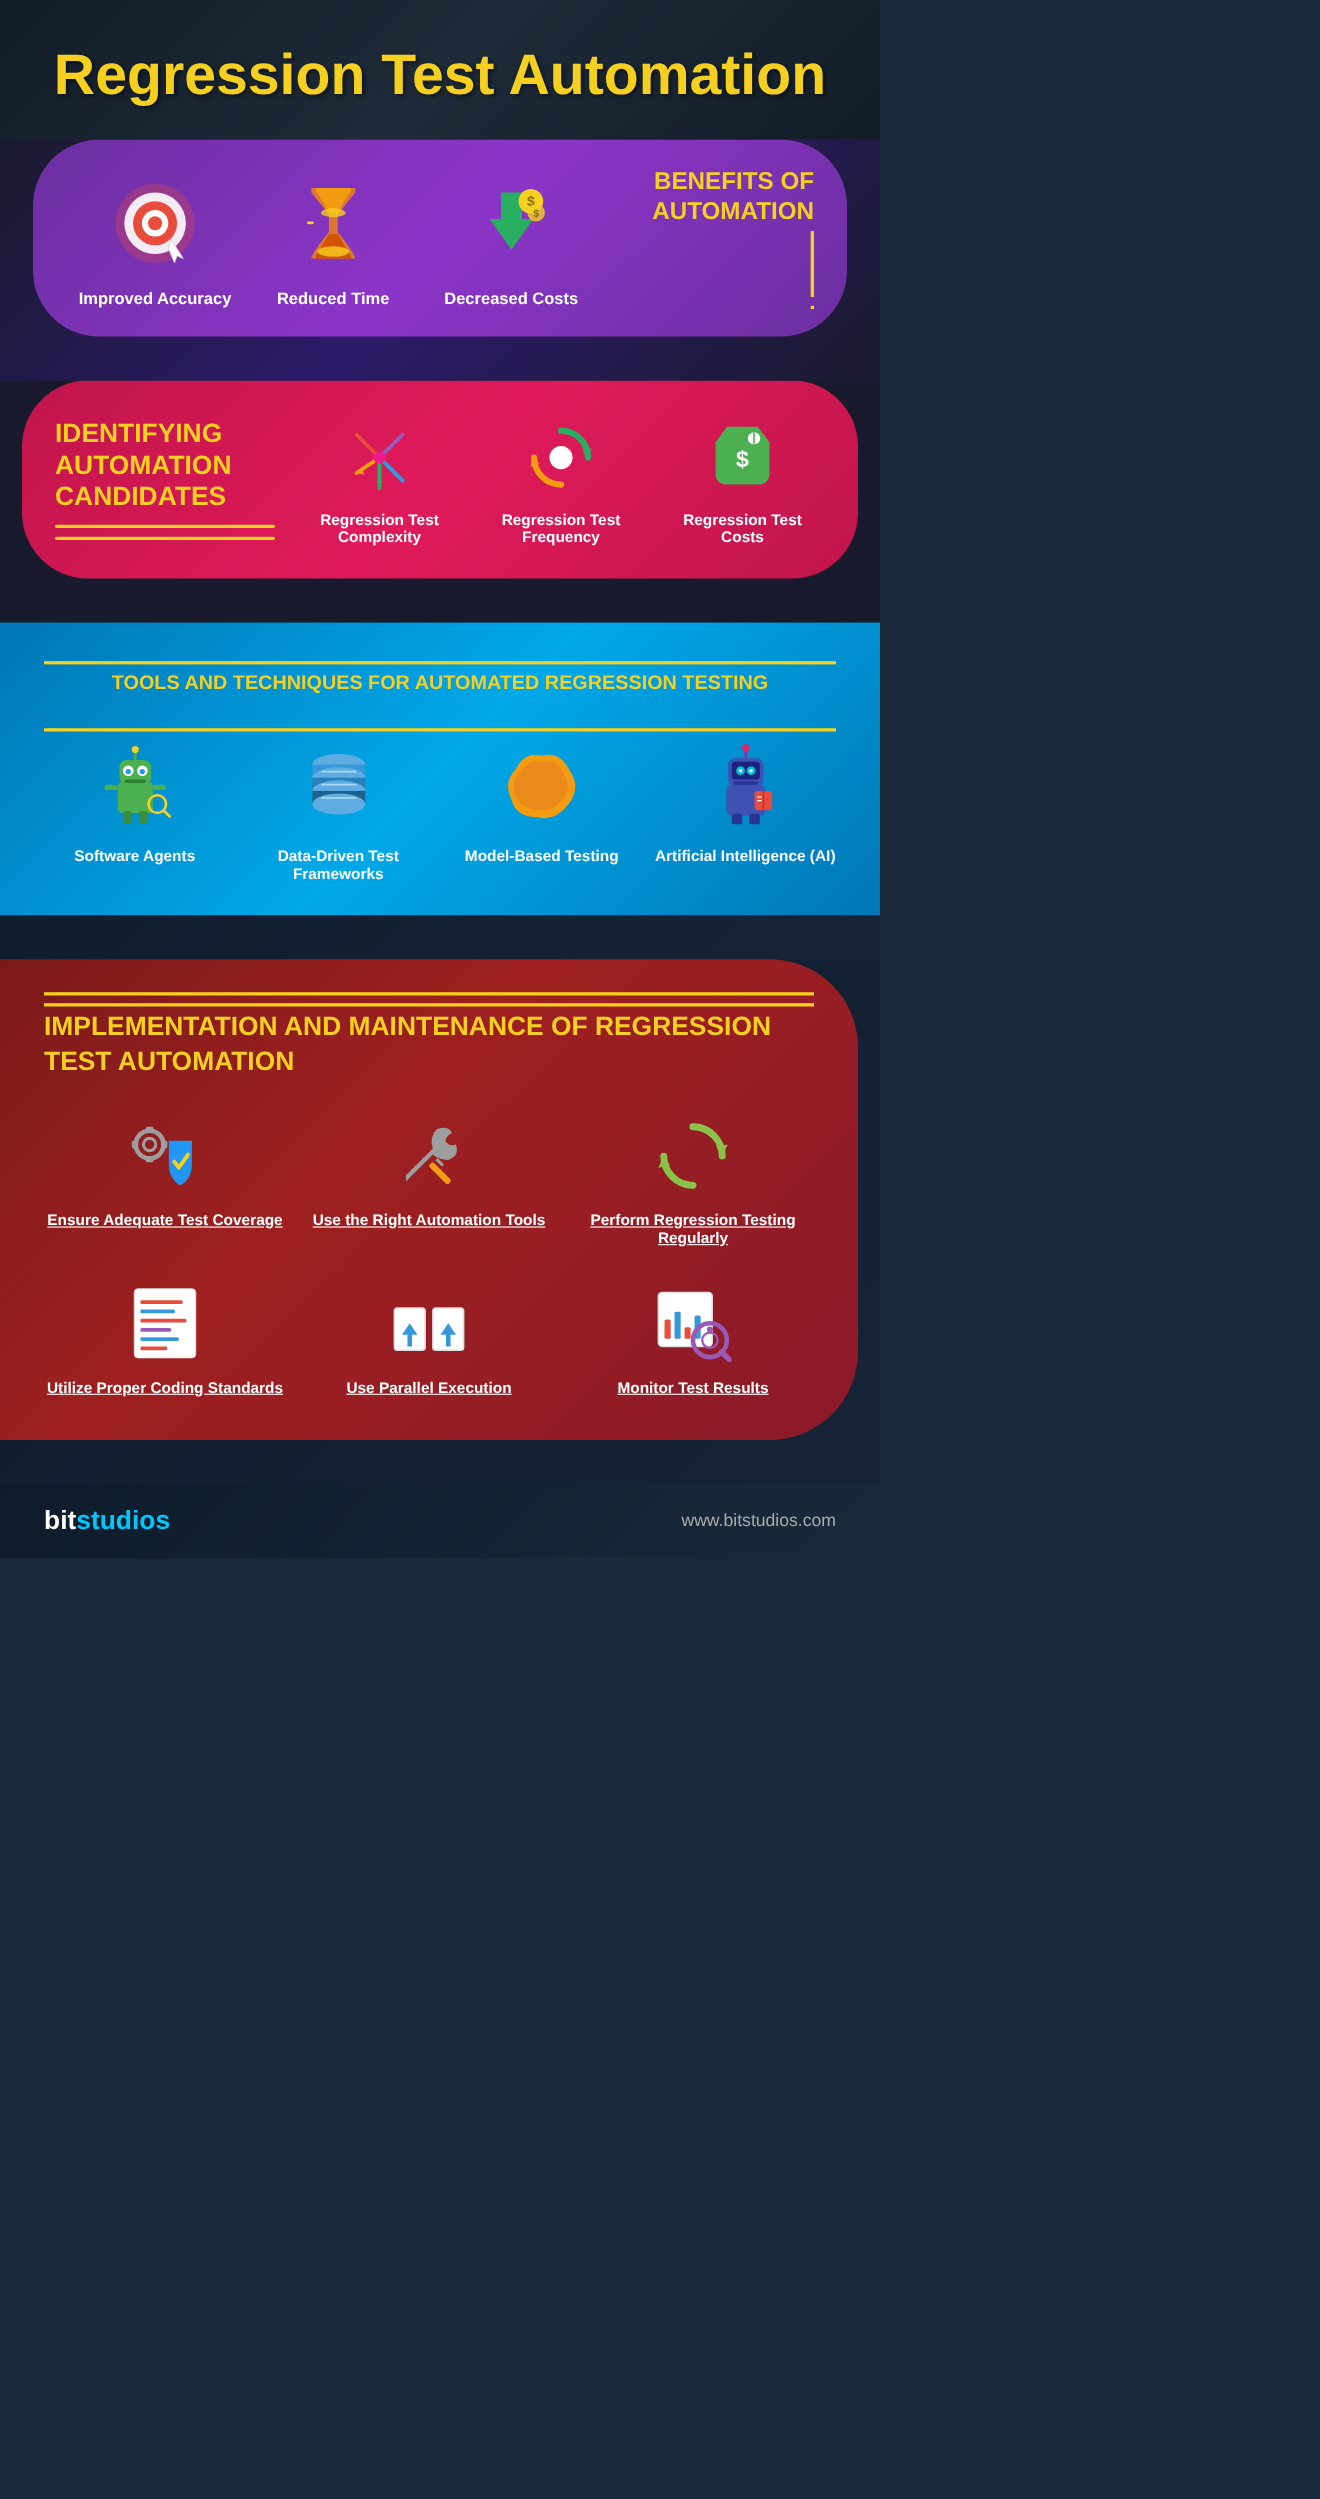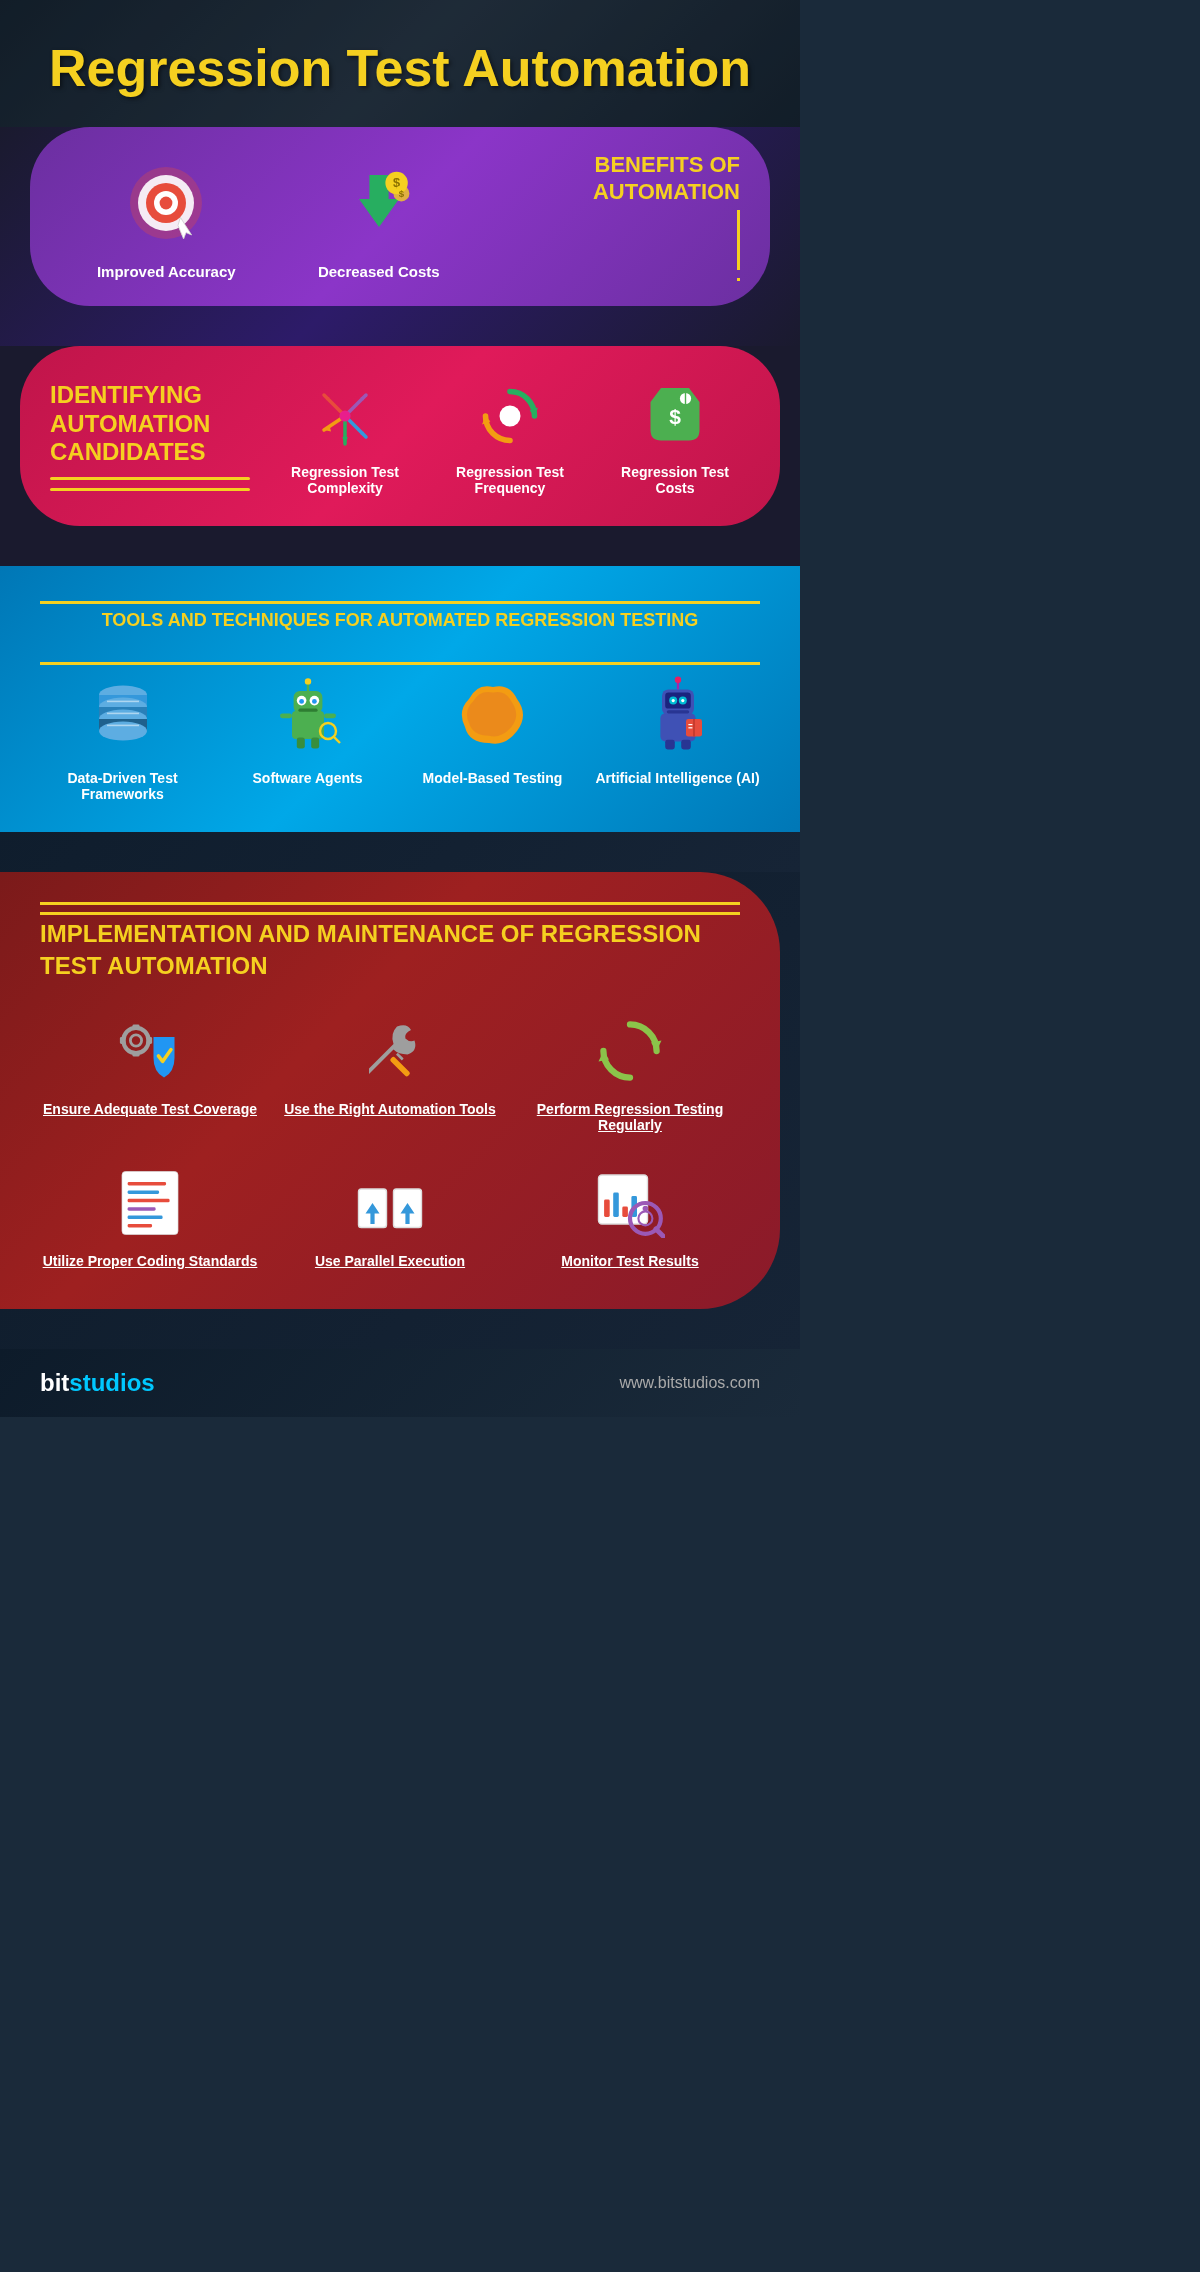--- a/index.html
+++ b/index.html
@@ -302,20 +302,37 @@
           <circle cx="50" cy="50" r="15" fill="white"></circle>
           <circle cx="50" cy="50" r="8" fill="#e74c3c"></circle>
 
           <path d="M68 68 L82 90 L75 87 L72 95 L65 78 Z" fill="white"></path>
           <path d="M68 68 L82 90 L75 87 L72 95 L65 78 Z" fill="white" stroke="#ccc" stroke-width="1"></path>
         </svg>
       </div>
       <div class="benefit-label">Improved Accuracy</div>
     </div>
 
+    <div class="benefit-item">
+      <div class="benefit-icon">
+        <svg viewBox="0 0 100 100" class="svg-icon">
+
+          <path d="M25 10 L75 10 L75 15 Q75 15 55 40 L55 60 Q75 85 75 90 L25 90 Q25 85 45 60 L45 40 Q25 15 25 15 Z" fill="#e67e22" opacity="0.9"></path>
+          <path d="M30 10 L70 10 L70 13 Q65 20 55 38 L45 38 Q35 20 30 13 Z" fill="#f39c12"></path>
+          <path d="M30 90 L70 90 L70 87 Q65 80 55 62 L45 62 Q35 80 30 87 Z" fill="#d35400"></path>
+
+          <ellipse cx="50" cy="38" rx="14" ry="5" fill="#f5d020" opacity="0.8"></ellipse>
+
+          <ellipse cx="50" cy="82" rx="18" ry="6" fill="#f5d020" opacity="0.8"></ellipse>
+
+          <rect x="20" y="48" width="8" height="3" fill="#f5d020" rx="2"></rect>
+        </svg>
+      </div>
+      <div class="benefit-label">Reduced Time</div>
+    </div>
 
     <div class="benefit-item">
       <div class="benefit-icon">
         <svg viewBox="0 0 100 100" class="svg-icon">
 
           <polygon points="50,80 25,45 38,45 38,15 62,15 62,45 75,45" fill="#27ae60"></polygon>
 
           <circle cx="72" cy="25" r="14" fill="#f5d020"></circle>
           <text x="72" y="30" text-anchor="middle" font-size="16" fill="#8B7000" font-weight="bold">$</text>
           <circle cx="78" cy="38" r="10" fill="#f5d020" opacity="0.8"></circle>
@@ -404,71 +421,71 @@
   <div class="tools-container">
     <div class="tool-pill-line"></div>
     <div class="tools-title">TOOLS AND TECHNIQUES FOR AUTOMATED REGRESSION TESTING</div>
     <div class="tool-pill-line"></div>
     <div class="tools-items">
 
       <div class="tool-item">
         <div class="tool-icon">
           <svg viewBox="0 0 100 100" class="svg-icon">
 
+            <rect x="30" y="45" width="40" height="35" rx="5" fill="#4caf50"></rect>
+
+            <rect x="32" y="20" width="36" height="28" rx="8" fill="#4caf50"></rect>
+
+            <circle cx="42" cy="32" r="6" fill="white"></circle>
+            <circle cx="58" cy="32" r="6" fill="white"></circle>
+            <circle cx="42" cy="33" r="3" fill="#2196f3"></circle>
+            <circle cx="58" cy="33" r="3" fill="#2196f3"></circle>
+
+            <rect x="38" y="42" width="24" height="4" rx="2" fill="#2e7d32"></rect>
+
+            <line x1="50" y1="20" x2="50" y2="10" stroke="#4caf50" stroke-width="3"></line>
+            <circle cx="50" cy="8" r="4" fill="#f5d020"></circle>
+
+            <rect x="15" y="48" width="15" height="6" rx="3" fill="#4caf50"></rect>
+            <rect x="70" y="48" width="15" height="6" rx="3" fill="#4caf50"></rect>
+
+            <rect x="36" y="78" width="10" height="14" rx="3" fill="#388e3c"></rect>
+            <rect x="54" y="78" width="10" height="14" rx="3" fill="#388e3c"></rect>
+
+            <circle cx="75" cy="70" r="10" fill="none" stroke="#f5d020" stroke-width="3"></circle>
+            <line x1="82" y1="77" x2="90" y2="85" stroke="#f5d020" stroke-width="3"></line>
+          </svg>
+        </div>
+        <div class="tool-label">Software Agents</div>
+      </div>
+
+      <div class="tool-item">
+        <div class="tool-icon">
+          <svg viewBox="0 0 100 100" class="svg-icon">
+
             <ellipse cx="50" cy="25" rx="30" ry="12" fill="#5dade2"></ellipse>
             <rect x="20" y="25" width="60" height="15" fill="#3498db"></rect>
             <ellipse cx="50" cy="40" rx="30" ry="12" fill="#5dade2"></ellipse>
             <rect x="20" y="40" width="60" height="15" fill="#2980b9"></rect>
             <ellipse cx="50" cy="55" rx="30" ry="12" fill="#5dade2"></ellipse>
             <rect x="20" y="55" width="60" height="15" fill="#1f618d"></rect>
             <ellipse cx="50" cy="70" rx="30" ry="12" fill="#5dade2"></ellipse>
 
             <line x1="30" y1="33" x2="70" y2="33" stroke="white" stroke-width="2" opacity="0.5"></line>
             <line x1="30" y1="48" x2="70" y2="48" stroke="white" stroke-width="2" opacity="0.5"></line>
             <line x1="30" y1="63" x2="70" y2="63" stroke="white" stroke-width="2" opacity="0.5"></line>
           </svg>
         </div>
         <div class="tool-label">Data-Driven Test Frameworks</div>
       </div>
 
       <div class="tool-item">
         <div class="tool-icon">
           <svg viewBox="0 0 100 100" class="svg-icon">
 
-            <rect x="30" y="45" width="40" height="35" rx="5" fill="#4caf50"></rect>
-
-            <rect x="32" y="20" width="36" height="28" rx="8" fill="#4caf50"></rect>
-
-            <circle cx="42" cy="32" r="6" fill="white"></circle>
-            <circle cx="58" cy="32" r="6" fill="white"></circle>
-            <circle cx="42" cy="33" r="3" fill="#2196f3"></circle>
-            <circle cx="58" cy="33" r="3" fill="#2196f3"></circle>
-
-            <rect x="38" y="42" width="24" height="4" rx="2" fill="#2e7d32"></rect>
-
-            <line x1="50" y1="20" x2="50" y2="10" stroke="#4caf50" stroke-width="3"></line>
-            <circle cx="50" cy="8" r="4" fill="#f5d020"></circle>
-
-            <rect x="15" y="48" width="15" height="6" rx="3" fill="#4caf50"></rect>
-            <rect x="70" y="48" width="15" height="6" rx="3" fill="#4caf50"></rect>
-
-            <rect x="36" y="78" width="10" height="14" rx="3" fill="#388e3c"></rect>
-            <rect x="54" y="78" width="10" height="14" rx="3" fill="#388e3c"></rect>
-
-            <circle cx="75" cy="70" r="10" fill="none" stroke="#f5d020" stroke-width="3"></circle>
-            <line x1="82" y1="77" x2="90" y2="85" stroke="#f5d020" stroke-width="3"></line>
-          </svg>
-        </div>
-        <div class="tool-label">Software Agents</div>
-      </div>
-
-      <div class="tool-item">
-        <div class="tool-icon">
-          <svg viewBox="0 0 100 100" class="svg-icon">
-
             <path d="M50 15 Q70 10 80 30 Q95 50 80 70 Q65 90 45 85 Q20 85 15 65 Q5 45 20 30 Q30 10 50 15 Z" fill="#f39c12"></path>
             <path d="M50 22 Q65 18 73 33 Q85 50 73 65 Q60 80 45 76 Q25 76 20 60 Q13 45 25 33 Q34 18 50 22 Z" fill="#e67e22" opacity="0.6"></path>
           </svg>
         </div>
         <div class="tool-label">Model-Based Testing</div>
       </div>
 
       <div class="tool-item">
         <div class="tool-icon">
           <svg viewBox="0 0 100 100" class="svg-icon">

